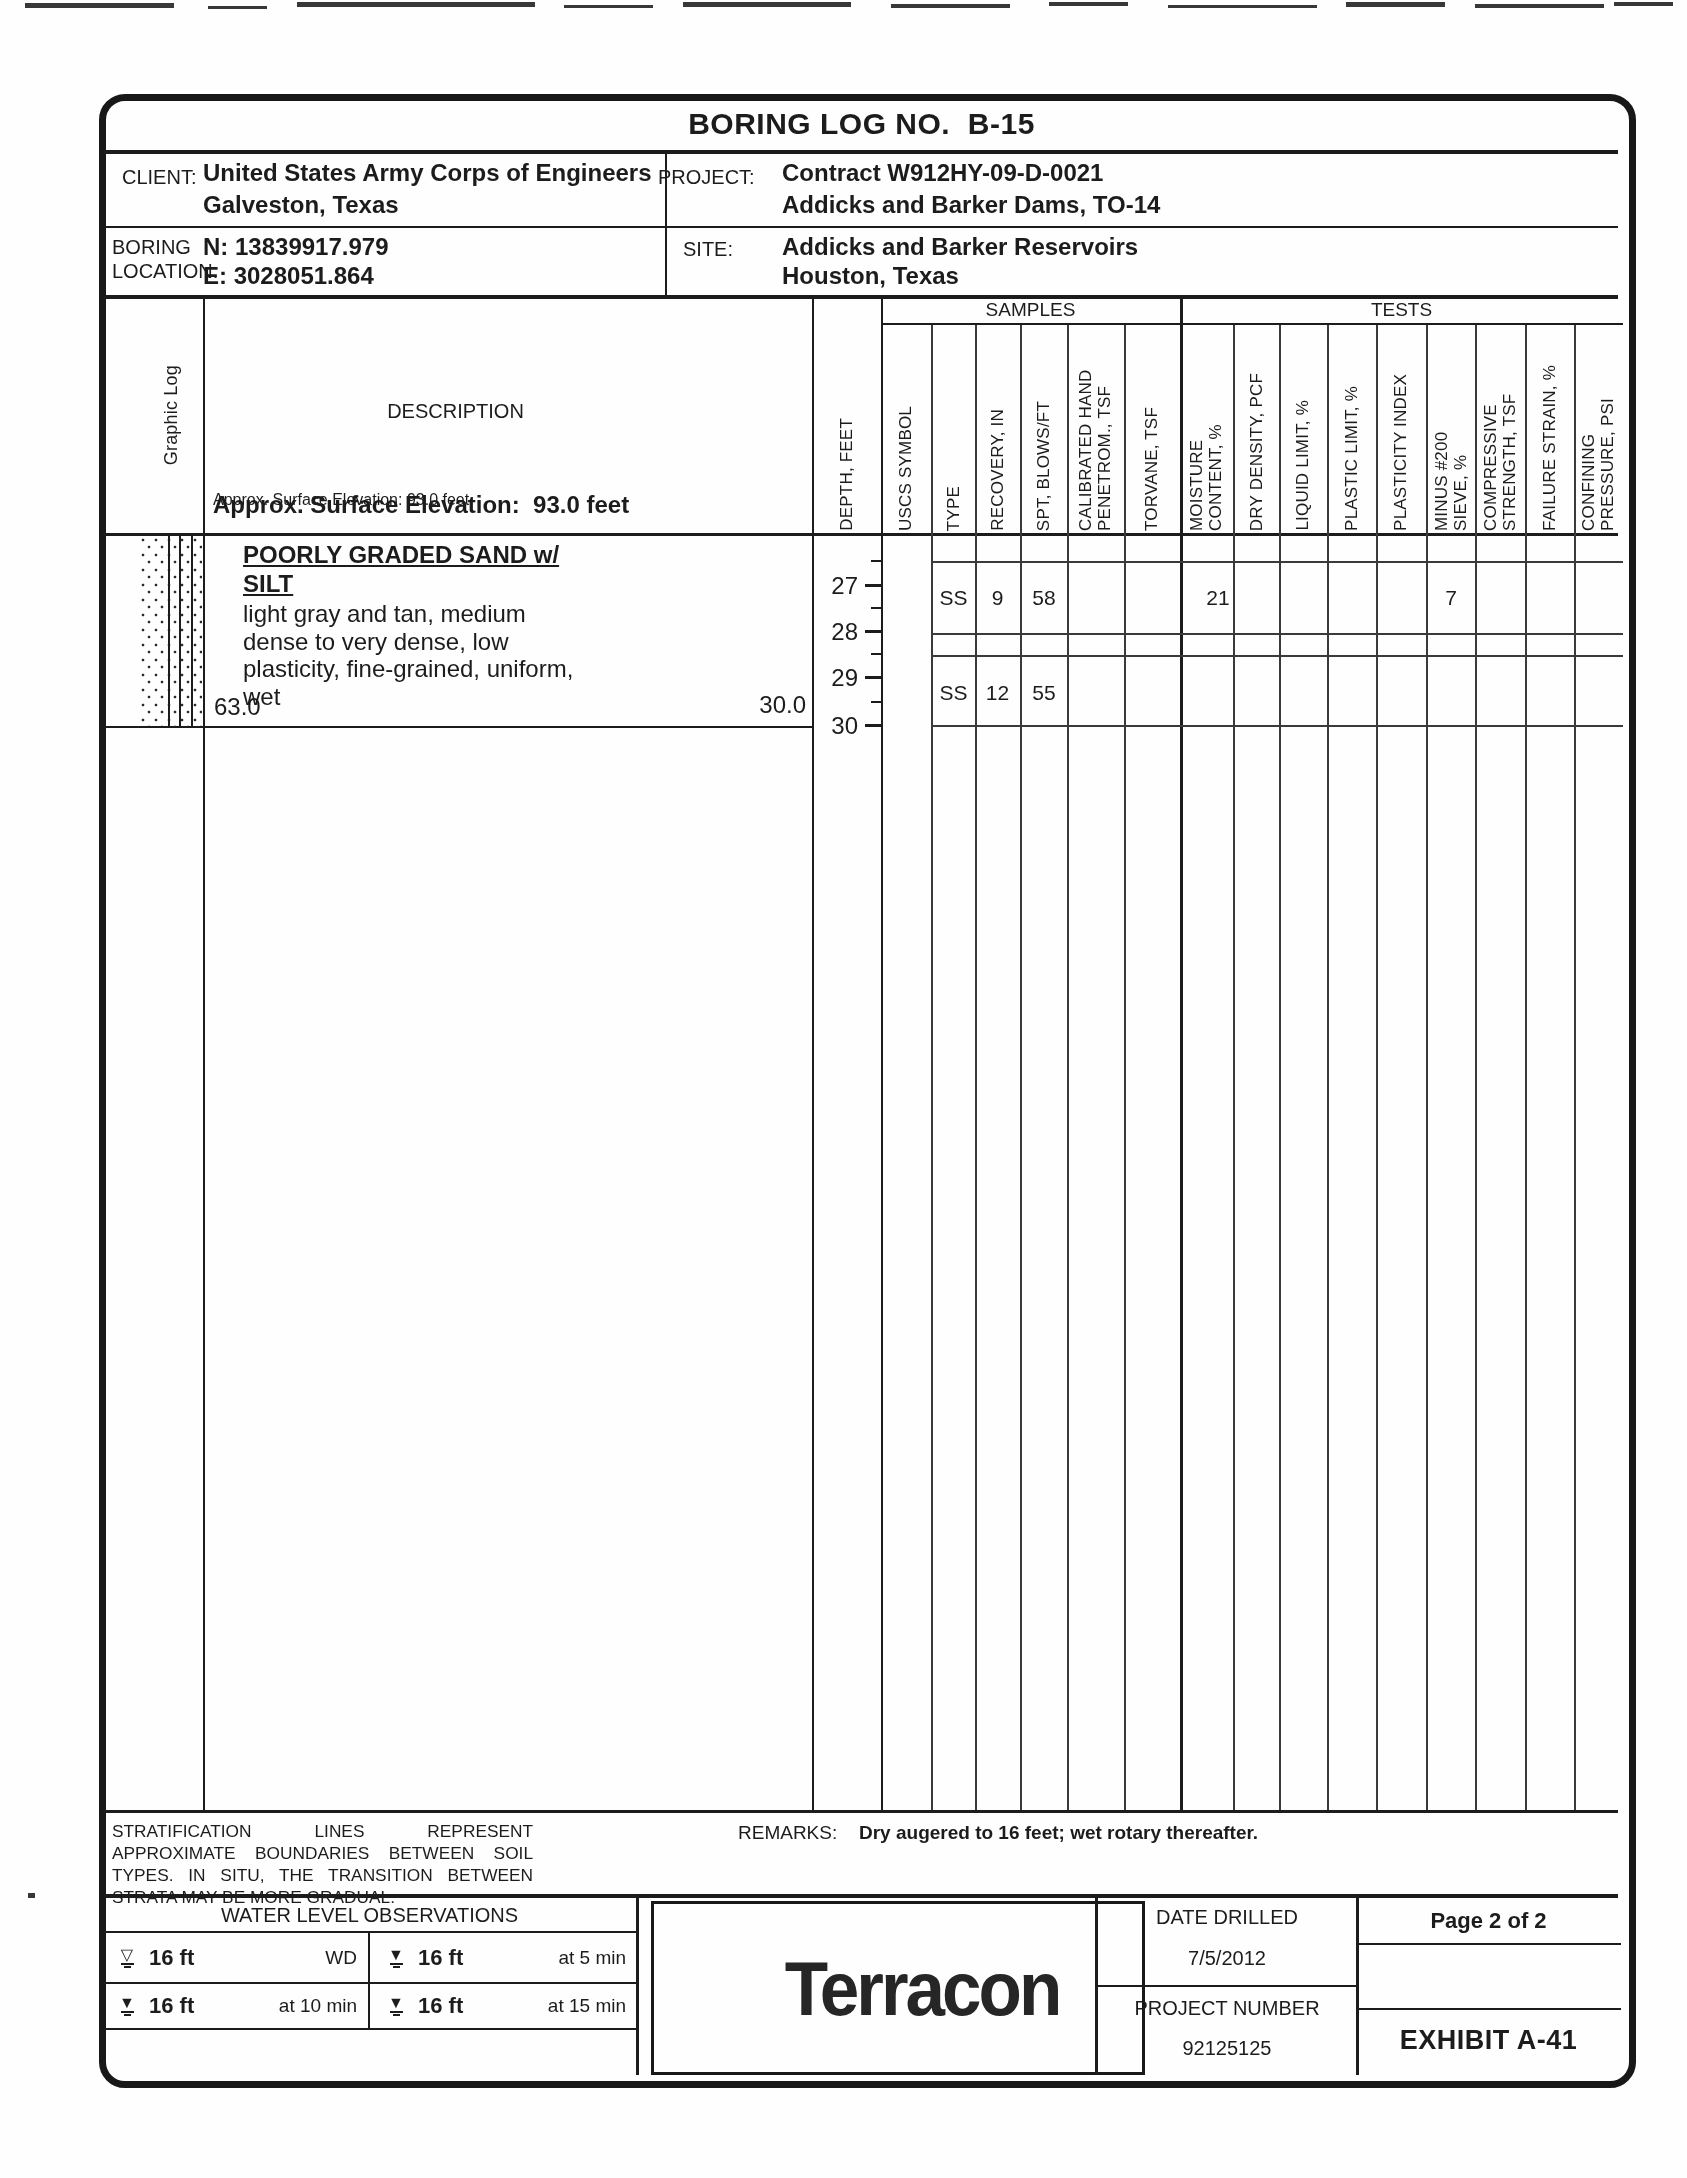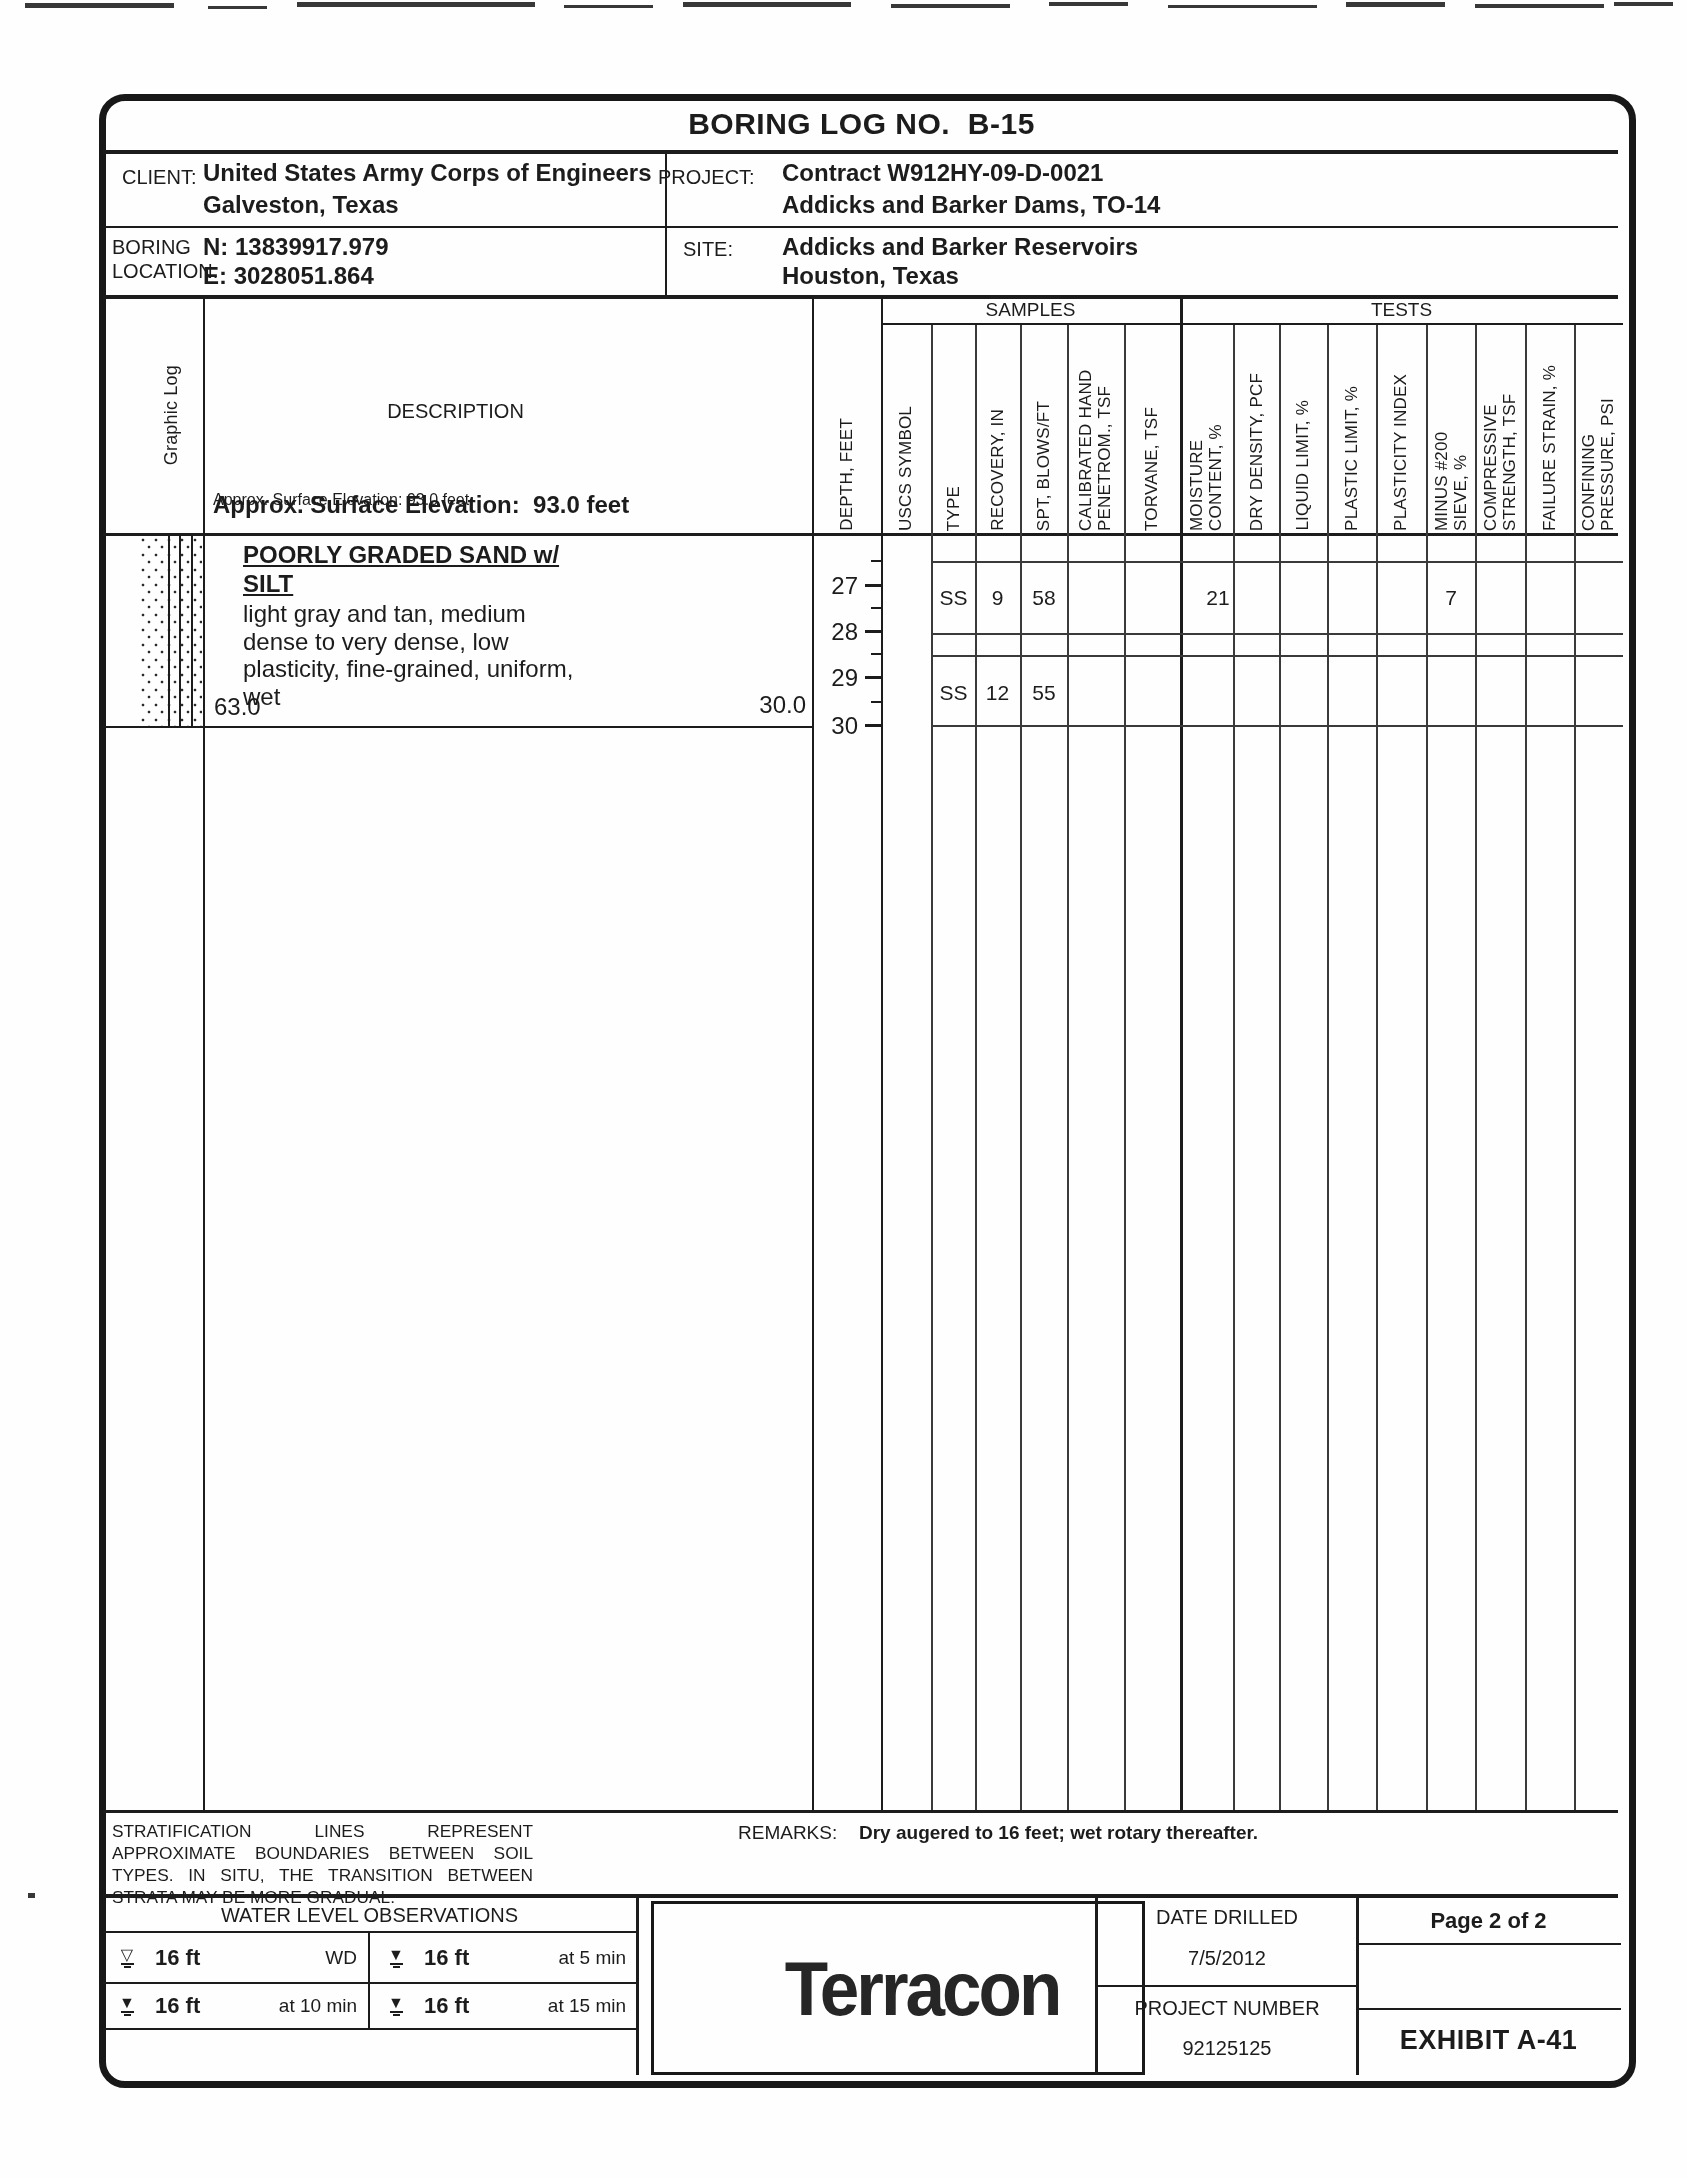--- a/index.html
+++ b/index.html
@@ -14,21 +14,21 @@
   .clab{position:absolute;top:327px;height:204px;display:flex;justify-content:center;align-items:flex-end;}
   .vt{writing-mode:vertical-rl;transform:rotate(180deg);font-size:17px;line-height:1.12;height:198px;letter-spacing:0.2px;}
   .dn{position:absolute;left:810px;width:48px;text-align:right;font-size:24px;}
   .sv{position:absolute;height:30px;line-height:30px;text-align:center;font-size:21px;}
   .desc-line{position:absolute;left:243px;font-size:24px;line-height:28px;}
   .noise{position:absolute;background:#151515;opacity:.85;}
   .wl-sym{display:inline-flex;flex-direction:column;align-items:center;width:24px;}
   .wl-tri{font-size:16px;line-height:14px;}
   .wl-b1{width:13px;height:2px;background:#1c1c1c;margin-top:1px;}
   .wl-b2{width:7px;height:2px;background:#1c1c1c;margin-top:1px;}
-  .wl-depth{font-size:22px;font-weight:bold;margin-left:16px;}
+  .wl-depth{font-size:22px;font-weight:bold;margin-left:10px;}
   .wl-time{font-size:19px;}
   .wl-cell{position:absolute;display:flex;align-items:center;justify-content:space-between;}
   .wl-left{display:flex;align-items:center;}
 </style>
 </head>
 <body>
 
 <div id="page">
 
   <div class="noise" style="left:25px;top:3px;width:149px;height:5px;"></div>

